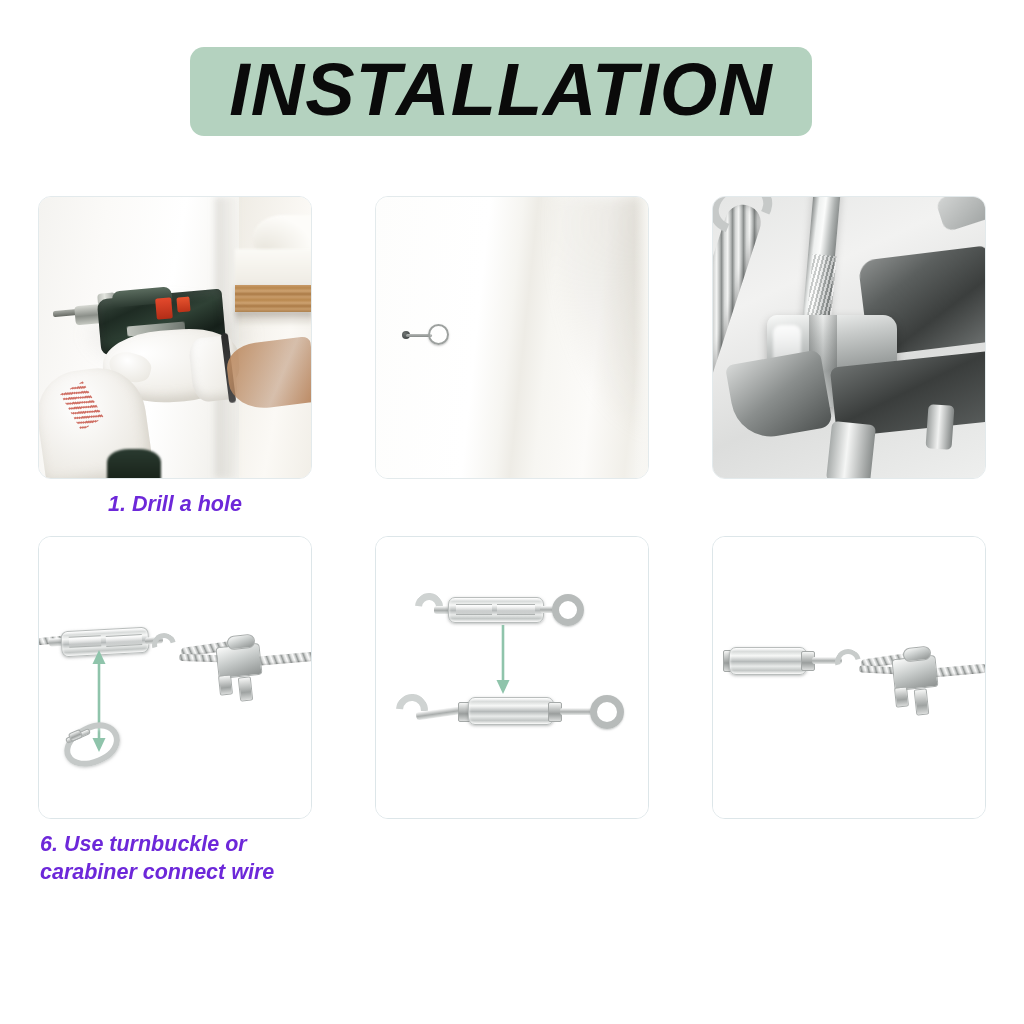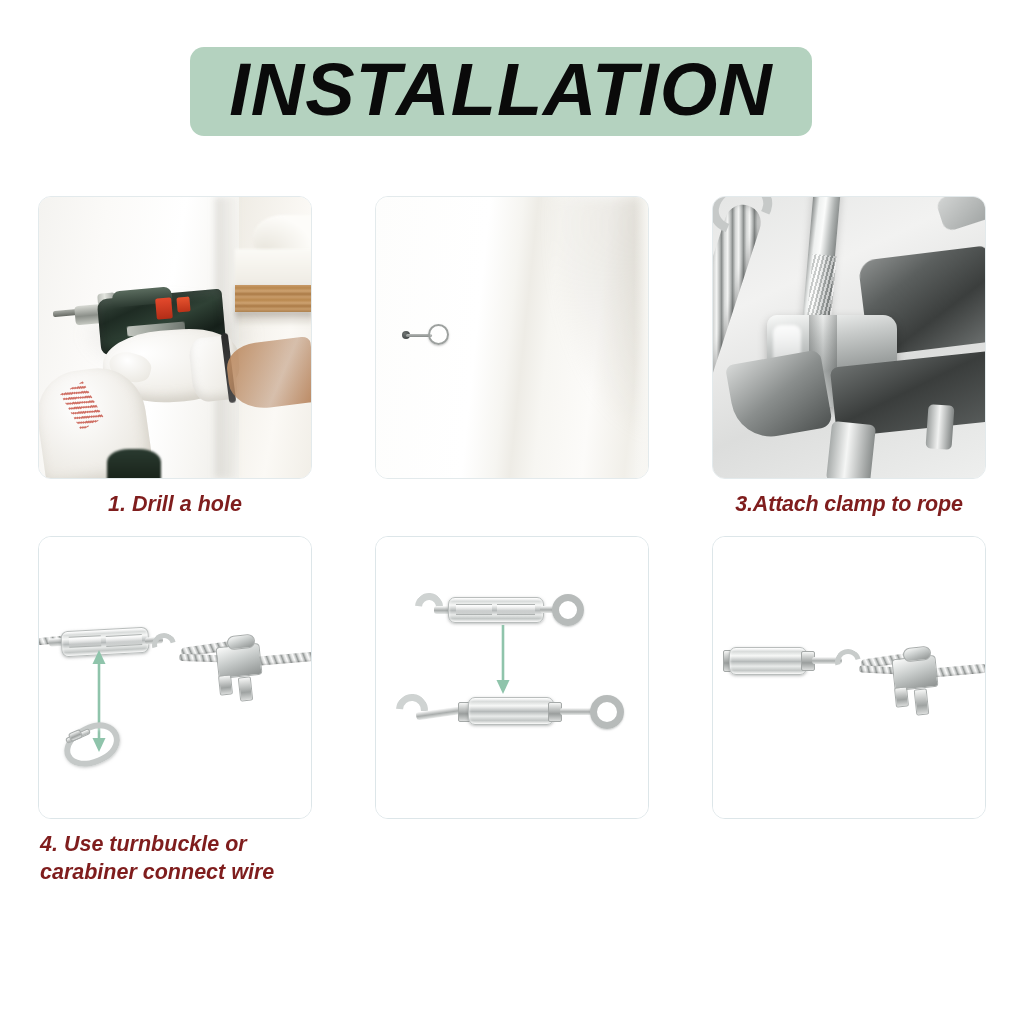--- a/index.html
+++ b/index.html
@@ -66,21 +66,21 @@
   }
   .panel.photo { border-color: #e3eaec; }
 
   .caption {
     margin-top: 11px;
     font-family: "Liberation Sans", sans-serif;
     font-weight: bold;
     font-style: italic;
     font-size: 21.5px;
     line-height: 1.32;
-    color: #7f1d1d;
+    color: #6d28d9;
     text-align: center;
     white-space: pre-line;
   }
   .step.row2 .caption { text-align: left; padding-left: 2px; }
   .step.col3.row1 .caption { letter-spacing: -0.2px; }
   .step.col3.row2 .caption { letter-spacing: -0.3px; }
   .step.col2.row2 .caption { padding-left: 6px; }
 
   
   .p1-bg {
@@ -529,21 +529,20 @@
       <div class="p3-bolt-thread"></div>
       <div class="p3-dark-jaw"></div>
       <div class="p3-saddle"></div>
       <div class="p3-saddle-groove"></div>
       <div class="p3-highlight"></div>
       <div class="p3-jaw-left"></div>
       <div class="p3-dark-jaw2"></div>
       <div class="p3-bottom-shaft"></div>
       <div class="p3-stud"></div>
     </div>
-    <div class="caption">3.Attach clamp to rope</div>
   </div>
 
   <div class="step col1 row2">
     <div class="panel">
       <div class="hw-panel-bg"></div>
 
       <div class="rope" style="left:-2px; top:100px; width:26px; height:7px; transform:rotate(-6deg);"></div>
 
       <div class="turn-rod" style="left:10px; top:101px; width:22px; height:8px; transform:rotate(-4deg);"></div>
       <div class="turn-body" style="left:22px; top:92px; width:88px; height:26px; transform:rotate(-3deg);"></div>
@@ -565,21 +564,21 @@
       <svg class="arrow-green" style="left:49px; top:112px;" width="22" height="104" viewBox="0 0 22 104">
         <line x1="11" y1="12" x2="11" y2="92" stroke="#8fc4ab" stroke-width="2.6"></line>
         <polygon points="11,1 4.5,15 17.5,15" fill="#8fc4ab"></polygon>
         <polygon points="11,103 4.5,89 17.5,89" fill="#8fc4ab"></polygon>
       </svg>
 
       <div class="carabiner-outer" style="left:24px; top:188px; width:58px; height:40px; transform:rotate(-24deg);"></div>
       <div class="carabiner-gate" style="left:26px; top:196px; width:26px; height:6px; transform:rotate(-24deg);"></div>
       <div class="carabiner-sleeve" style="left:30px; top:194px; width:13px; height:9px; transform:rotate(-24deg);"></div>
     </div>
-    <div class="caption">4. Use turnbuckle or
+    <div class="caption">6. Use turnbuckle or
 carabiner connect wire</div>
   </div>
 
   <div class="step col2 row2">
     <div class="panel">
       <div class="hw-panel-bg"></div>
 
       <div class="big-hook" style="left:39px; top:56px; width:28px; height:28px; transform:rotate(140deg);"></div>
       <div class="turn-rod" style="left:58px; top:69px; width:22px; height:8px;"></div>
       <div class="turn-body" style="left:72px; top:60px; width:96px; height:26px;"></div>

